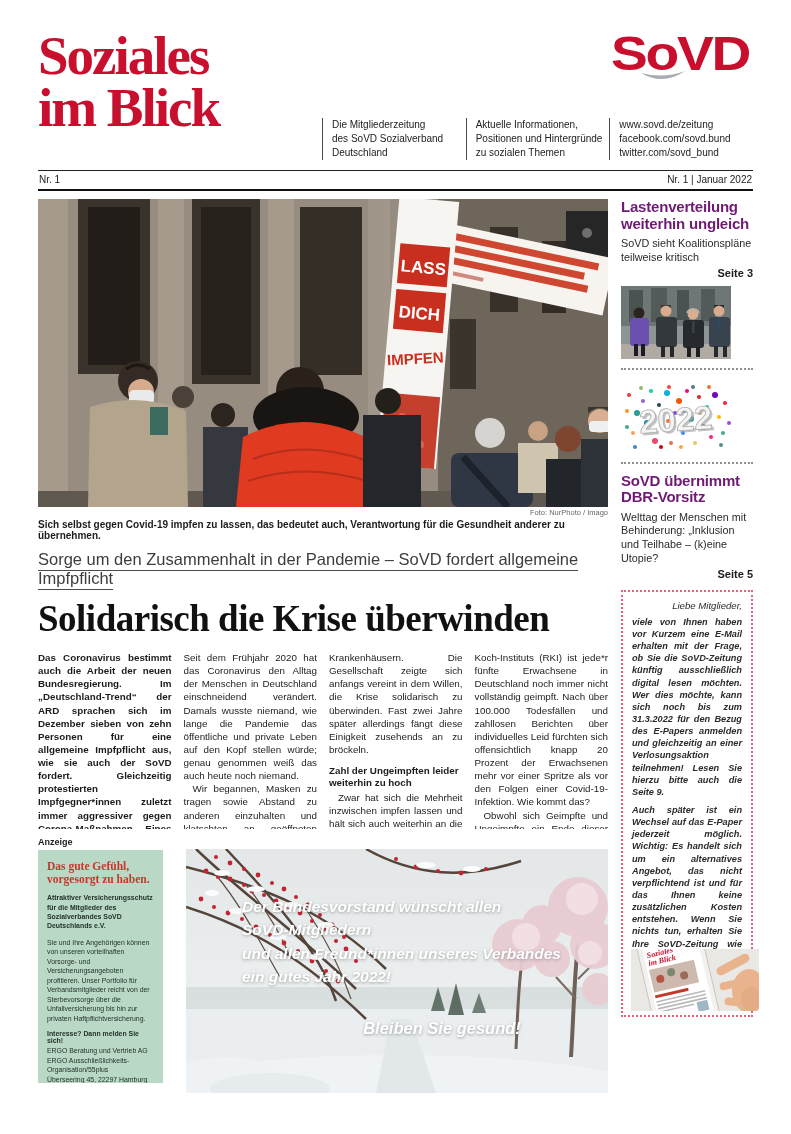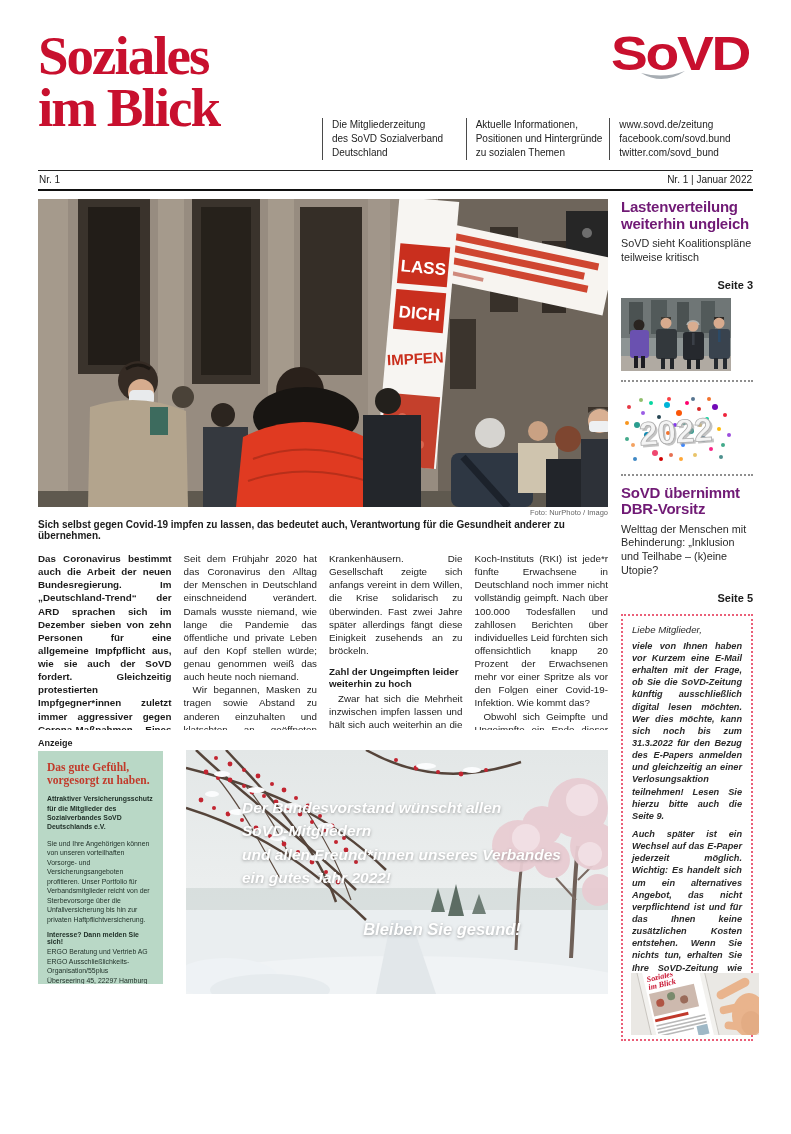--- a/index.html
+++ b/index.html
@@ -51,28 +51,28 @@
 
   .winterwrap { margin-top:12px; position:relative; width:422px; height:244px; }
   .wintertext { position:absolute; left:56px; top:46px; color:#fff; font-style:italic; font-weight:700;
                 font-size:15.5px; line-height:1.5; text-shadow:0 1px 3px rgba(90,90,90,.5); }
   .winterclose { position:absolute; left:90px; right:0; top:170px; text-align:center; color:#fff;
                  font-style:italic; font-weight:700; font-size:16.5px; text-shadow:0 1px 3px rgba(90,90,90,.5); }
 
   
   .sb-title { font-size:15px; font-weight:700; line-height:1.1; letter-spacing:-0.2px; color:#701a75; }
   .sb-sub { font-size:10.8px; line-height:1.28; margin-top:5px; color:#2a2a2a; }
-  .sb-page { font-size:11px; font-weight:700; text-align:right; margin-top:14px; }
+  .sb-page { font-size:11px; font-weight:700; text-align:right; margin-top:2px; }
   .sb-img { display:block; margin-top:7px; }
   .sb-sep { border-top:2px dotted #8f8f8f; margin:9px 0 9px; height:0; }
   .mt14 { margin-top:13px; }
 
   .letterbox { margin-top:10px; border:2px dotted #ea5f78; padding:8px 9px; height:427px;
                box-sizing:border-box; position:relative; font-style:italic; color:#2b2b2b; }
-  .letter-sal { font-size:9.6px; margin-bottom:5px; }
+  .letter-sal { font-size:9.6px; margin-bottom:5px;text-align:right; }
   .letter-p { font-size:9.2px; line-height:1.32; text-align:justify; margin:0 0 6px; hyphens:auto;font-weight:bold; }
   .letter-sign { font-size:9.6px; text-align:right; margin-top:7px; padding-right:2px; }
   .tabletimg { position:absolute; right:-8px; bottom:4px; }
 </style>
 </head>
 <body>
 
 <div class="page">
   <div class="inner">
 
@@ -189,20 +189,24 @@
             <circle cx="562" cy="222" r="12" fill="#d9b093"></circle>
             <path d="M550,214 q12,-10 24,0 l0,-6 -24,0 Z" fill="#3c332b"></path>
             <rect x="551" y="222" width="21" height="11" rx="4" fill="#eef0f2"></rect>
             <rect x="543" y="240" width="27" height="68" fill="#2d3138"></rect>
           </g>
         </svg>
 
         <div class="credit">Foto: NurPhoto / Imago</div>
         <div class="caption">Sich selbst gegen Covid-19 impfen zu lassen, das bedeutet auch, Verantwortung für die Gesundheit anderer zu übernehmen.</div>
 
+        <div class="kicker">
+          <span>Sorge um den Zusammenhalt in der Pandemie – SoVD fordert allgemeine Impfpflicht</span>
+        </div>
+        <div class="headline">Solidarisch die Krise überwinden</div>
 
         <div class="cols">
           <div class="col intro-bold">Das Coronavirus bestimmt auch die Arbeit der neuen Bundesregierung. Im „Deutschland-Trend“ der ARD sprachen sich im Dezember sieben von zehn Personen für eine allgemeine Impfpflicht aus, wie sie auch der SoVD fordert. Gleichzeitig protestierten Impfgegner*innen zuletzt immer aggressiver gegen Corona-Maßnahmen. Eines sollten sich alle Beteiligten dabei in Erinnerung rufen: Solidarität ist und bleibt das beste Mittel gegen die Pandemie.</div>
           <div class="col">
             <div>Seit dem Frühjahr 2020 hat das Coronavirus den Alltag der Menschen in Deutschland einschneidend verändert. Damals wusste niemand, wie lange die Pandemie das öffentliche und private Leben auf den Kopf stellen würde; genau genommen weiß das auch heute noch niemand.</div>
             <div class="indent">Wir begannen, Masken zu tragen sowie Abstand zu anderen einzuhalten und klatschten an geöffneten Fenstern Beifall für das Personal in überlasteten</div>
           </div>
           <div class="col">
             <div>Krankenhäusern. Die Gesellschaft zeigte sich anfangs vereint in dem Willen, die Krise solidarisch zu überwinden. Fast zwei Jahre später allerdings fängt diese Einigkeit zusehends an zu bröckeln.</div>
             <div class="subhead">Zahl der Ungeimpften leider weiterhin zu hoch</div>

